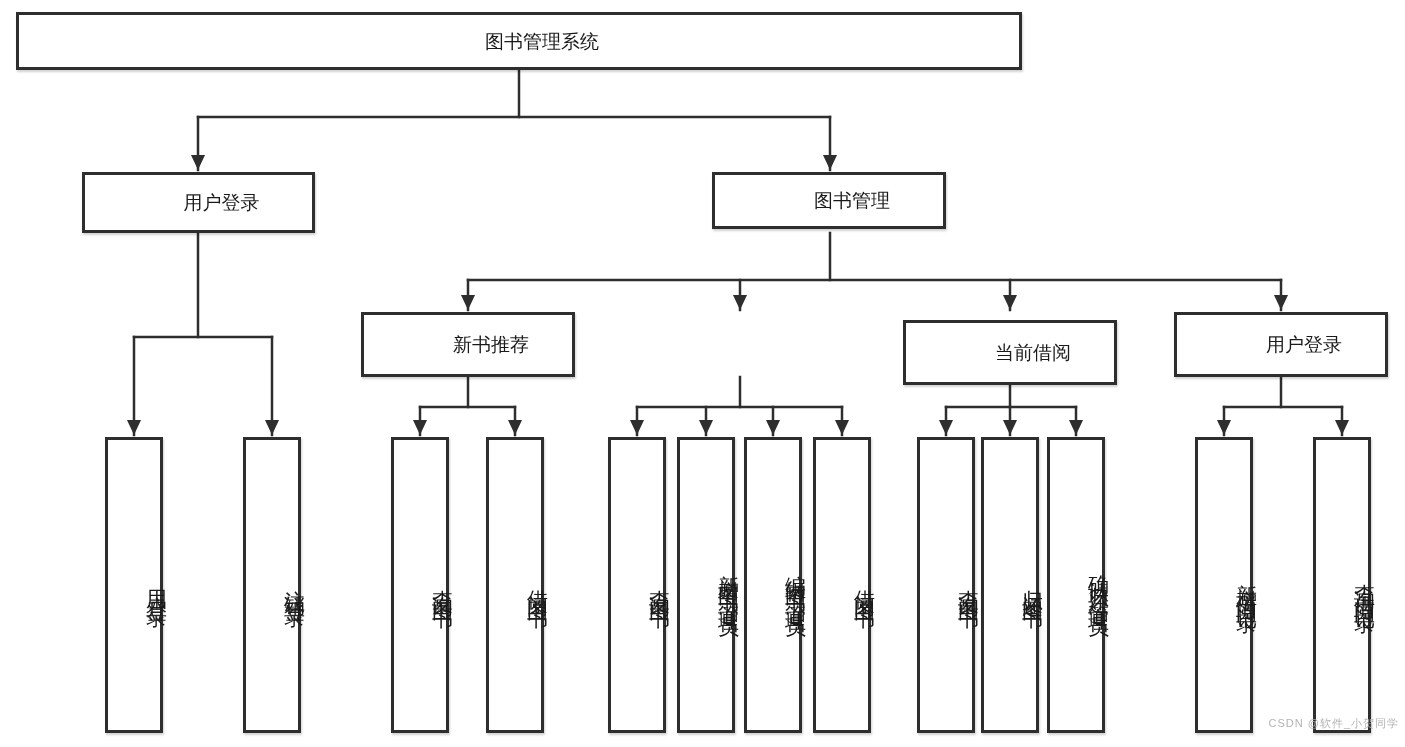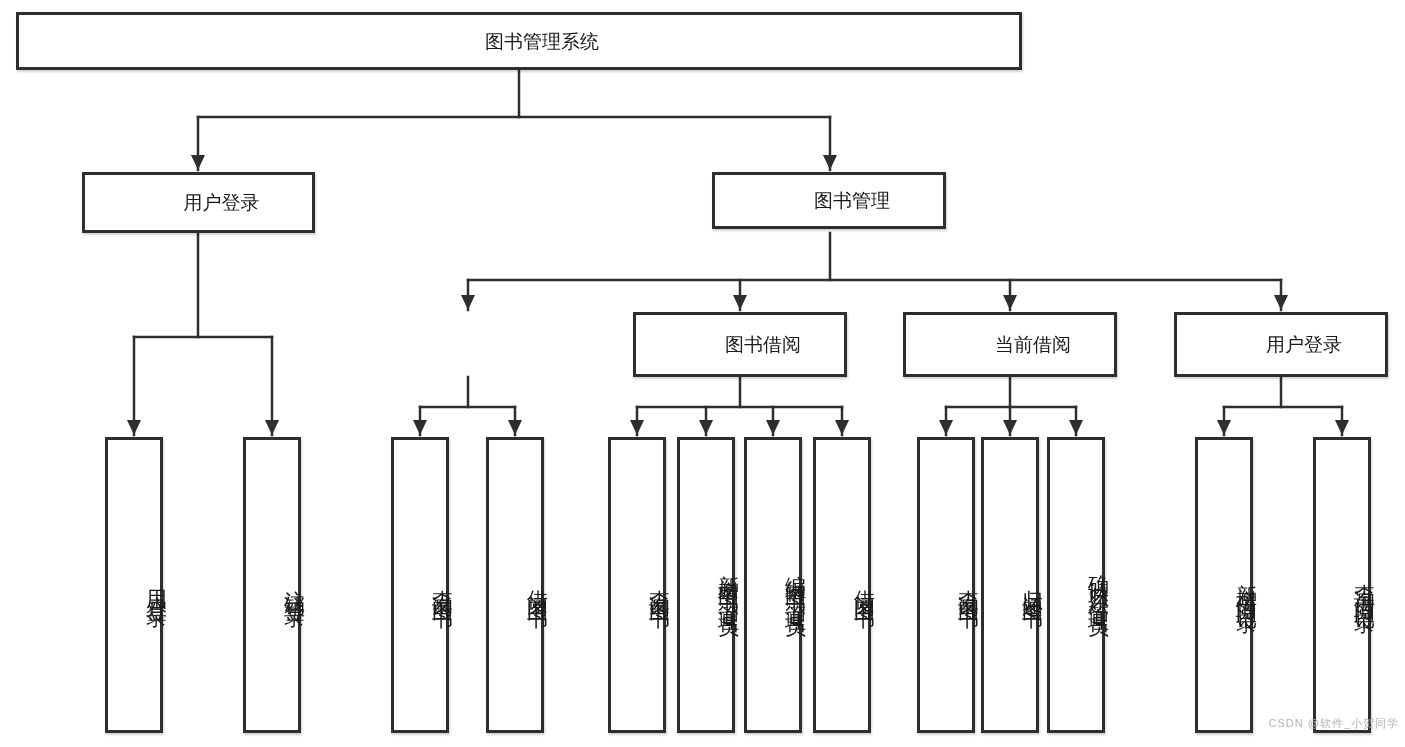--- a/index.html
+++ b/index.html
@@ -105,22 +105,22 @@
       <path d="M1224 407 V435" marker-end="url(#ah)"></path>
       <path d="M1342 407 V435" marker-end="url(#ah)"></path>
     </g>
   </svg>
 
   <div class="box" style="left:16px; top:12px; width:1006px; height:58px;">图书管理系统</div>
 
   <div class="box" style="left:82px; top:172px; width:233px; height:61px;">用户登录</div>
   <div class="box" style="left:712px; top:172px; width:234px; height:57px;">图书管理</div>
 
-  <div class="box lvl3" style="left:633px;">图书借阅</div>
-  <div class="box lvl3" style="left:903px;">当前借阅</div>
+  <div class="box lvl3" style="left:361px;">新书推荐</div>
+  <div class="box lvl3" style="left:903px;margin-top:8px;">当前借阅</div>
   <div class="box lvl3" style="left:1174px;">用户登录</div>
 
   <div class="box vbox" style="left:105px;">用户登录</div>
   <div class="box vbox" style="left:243px;">注销登录</div>
 
   <div class="box vbox" style="left:391px;">查询图书</div>
   <div class="box vbox" style="left:486px;">借阅图书</div>
 
   <div class="box vbox" style="left:608px;">查询图书</div>
   <div class="box vbox" style="left:677px;">新增图书（管理员）</div>

